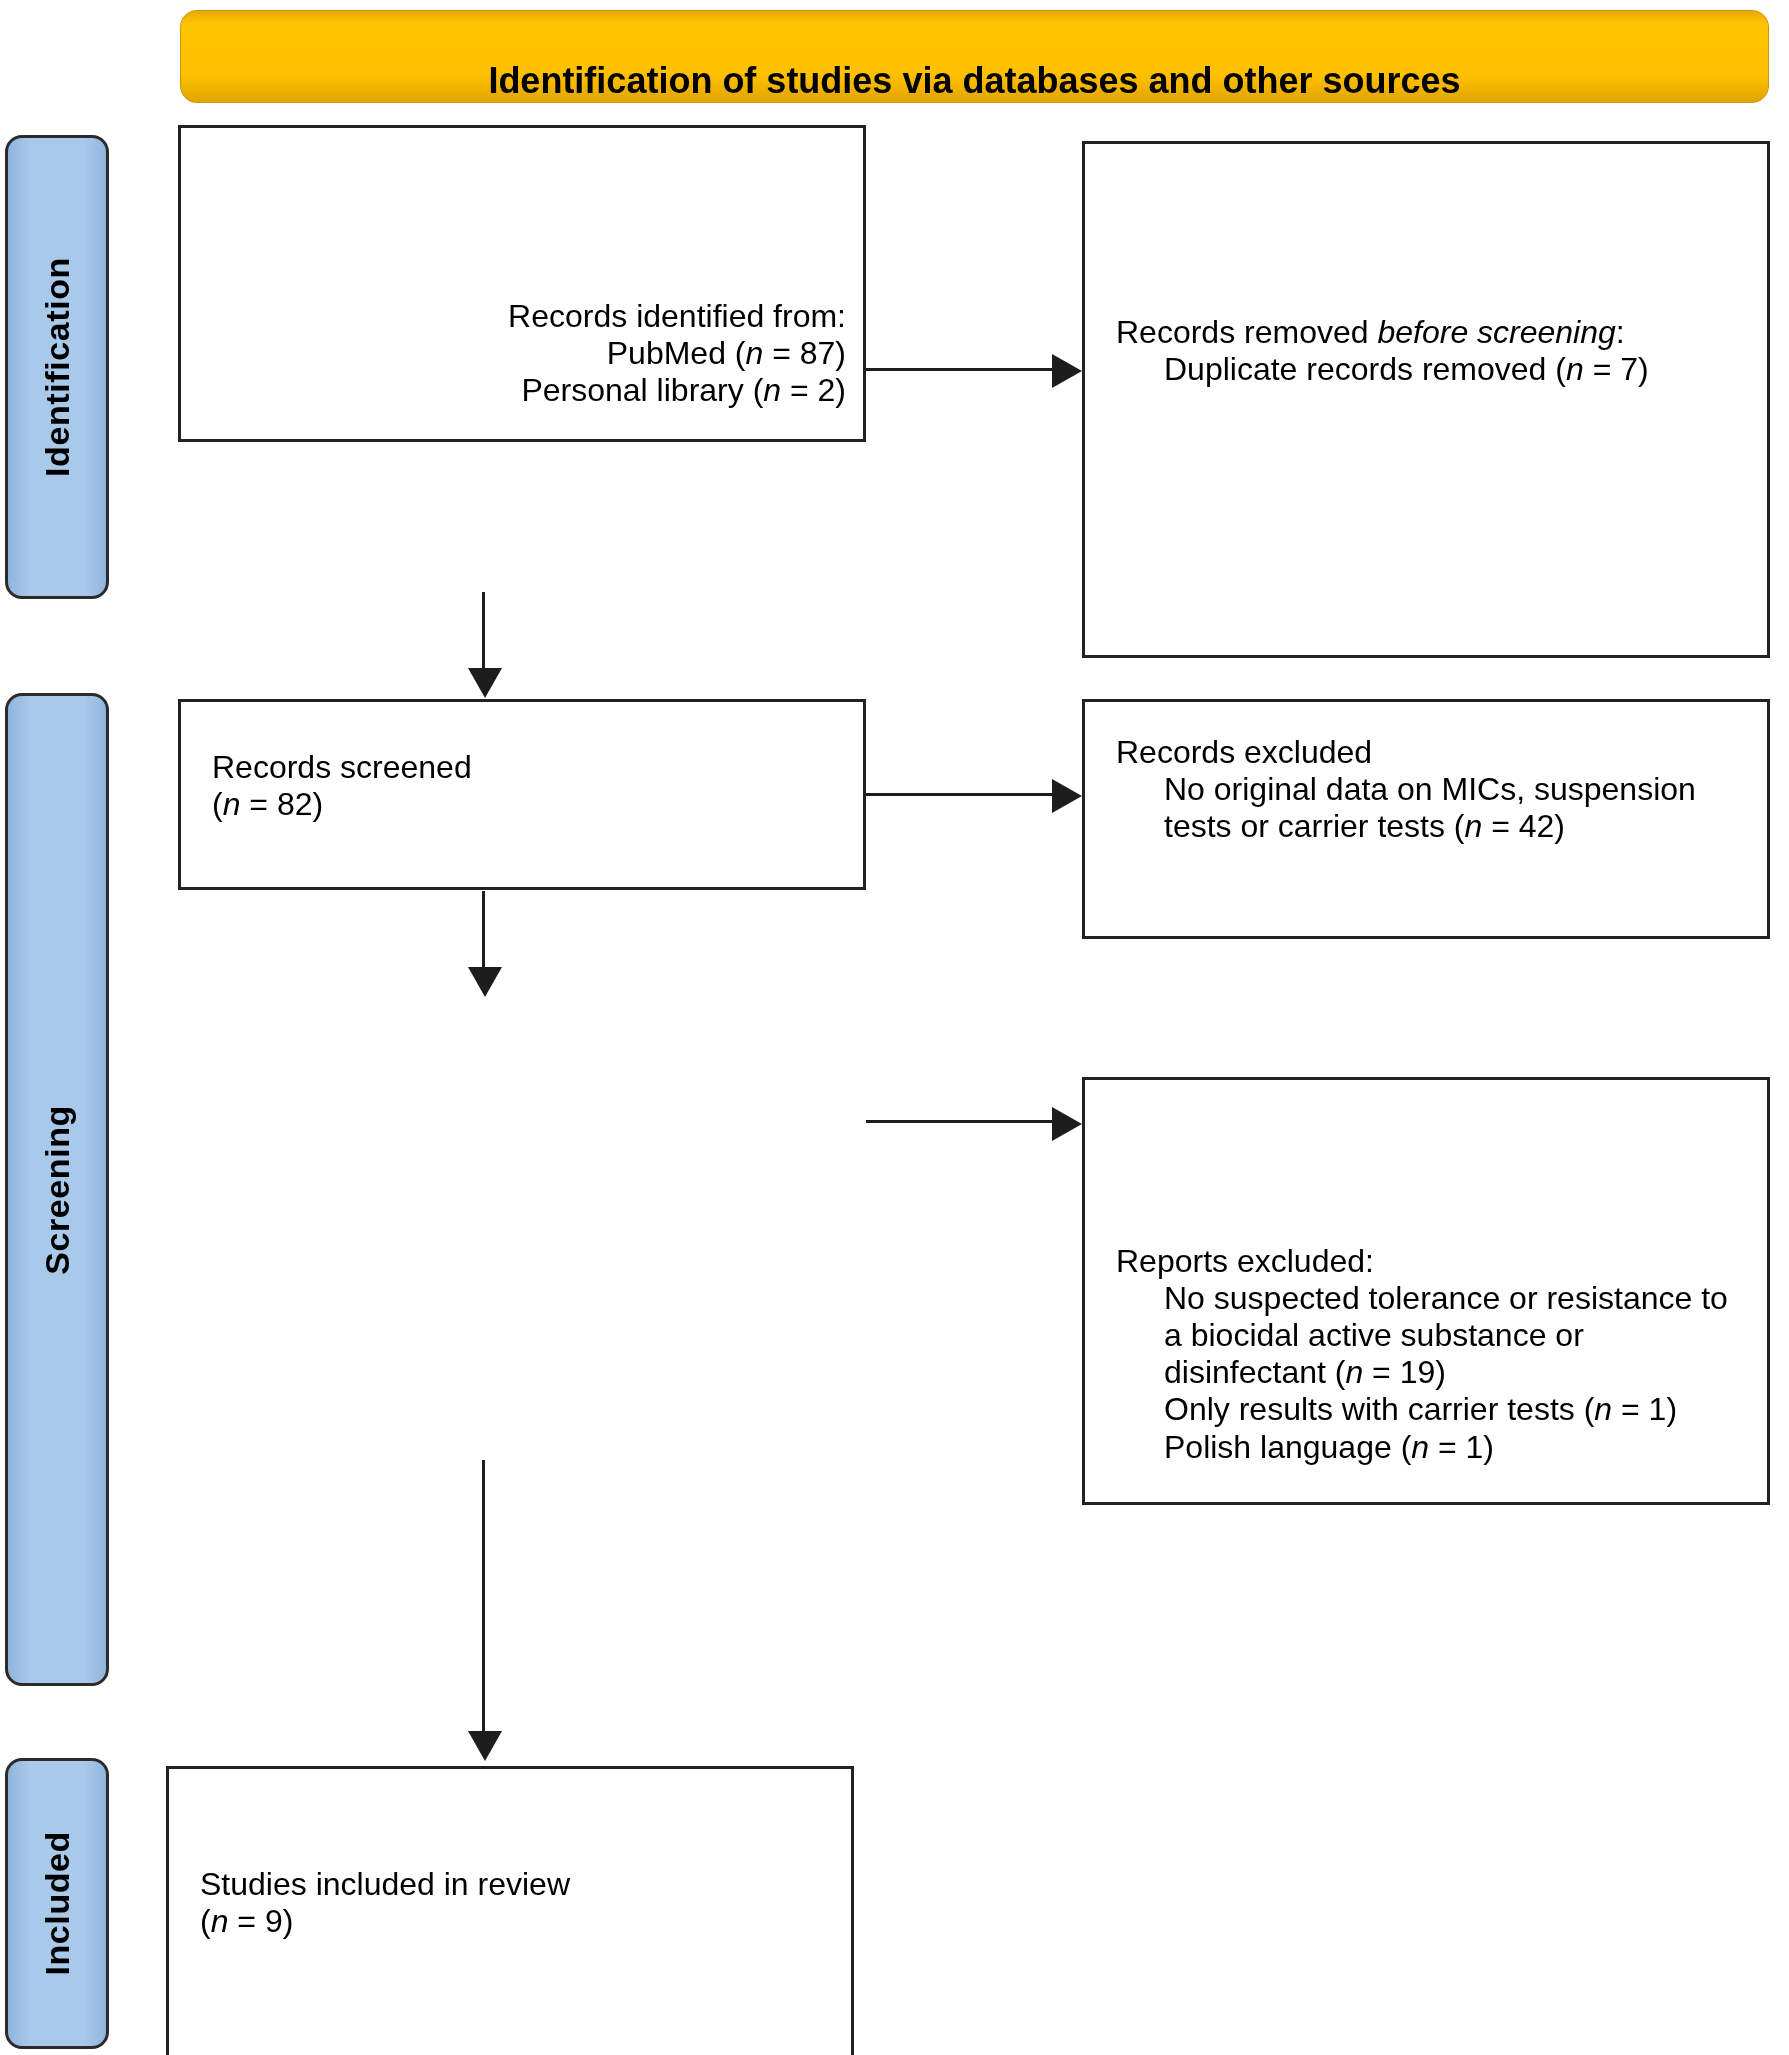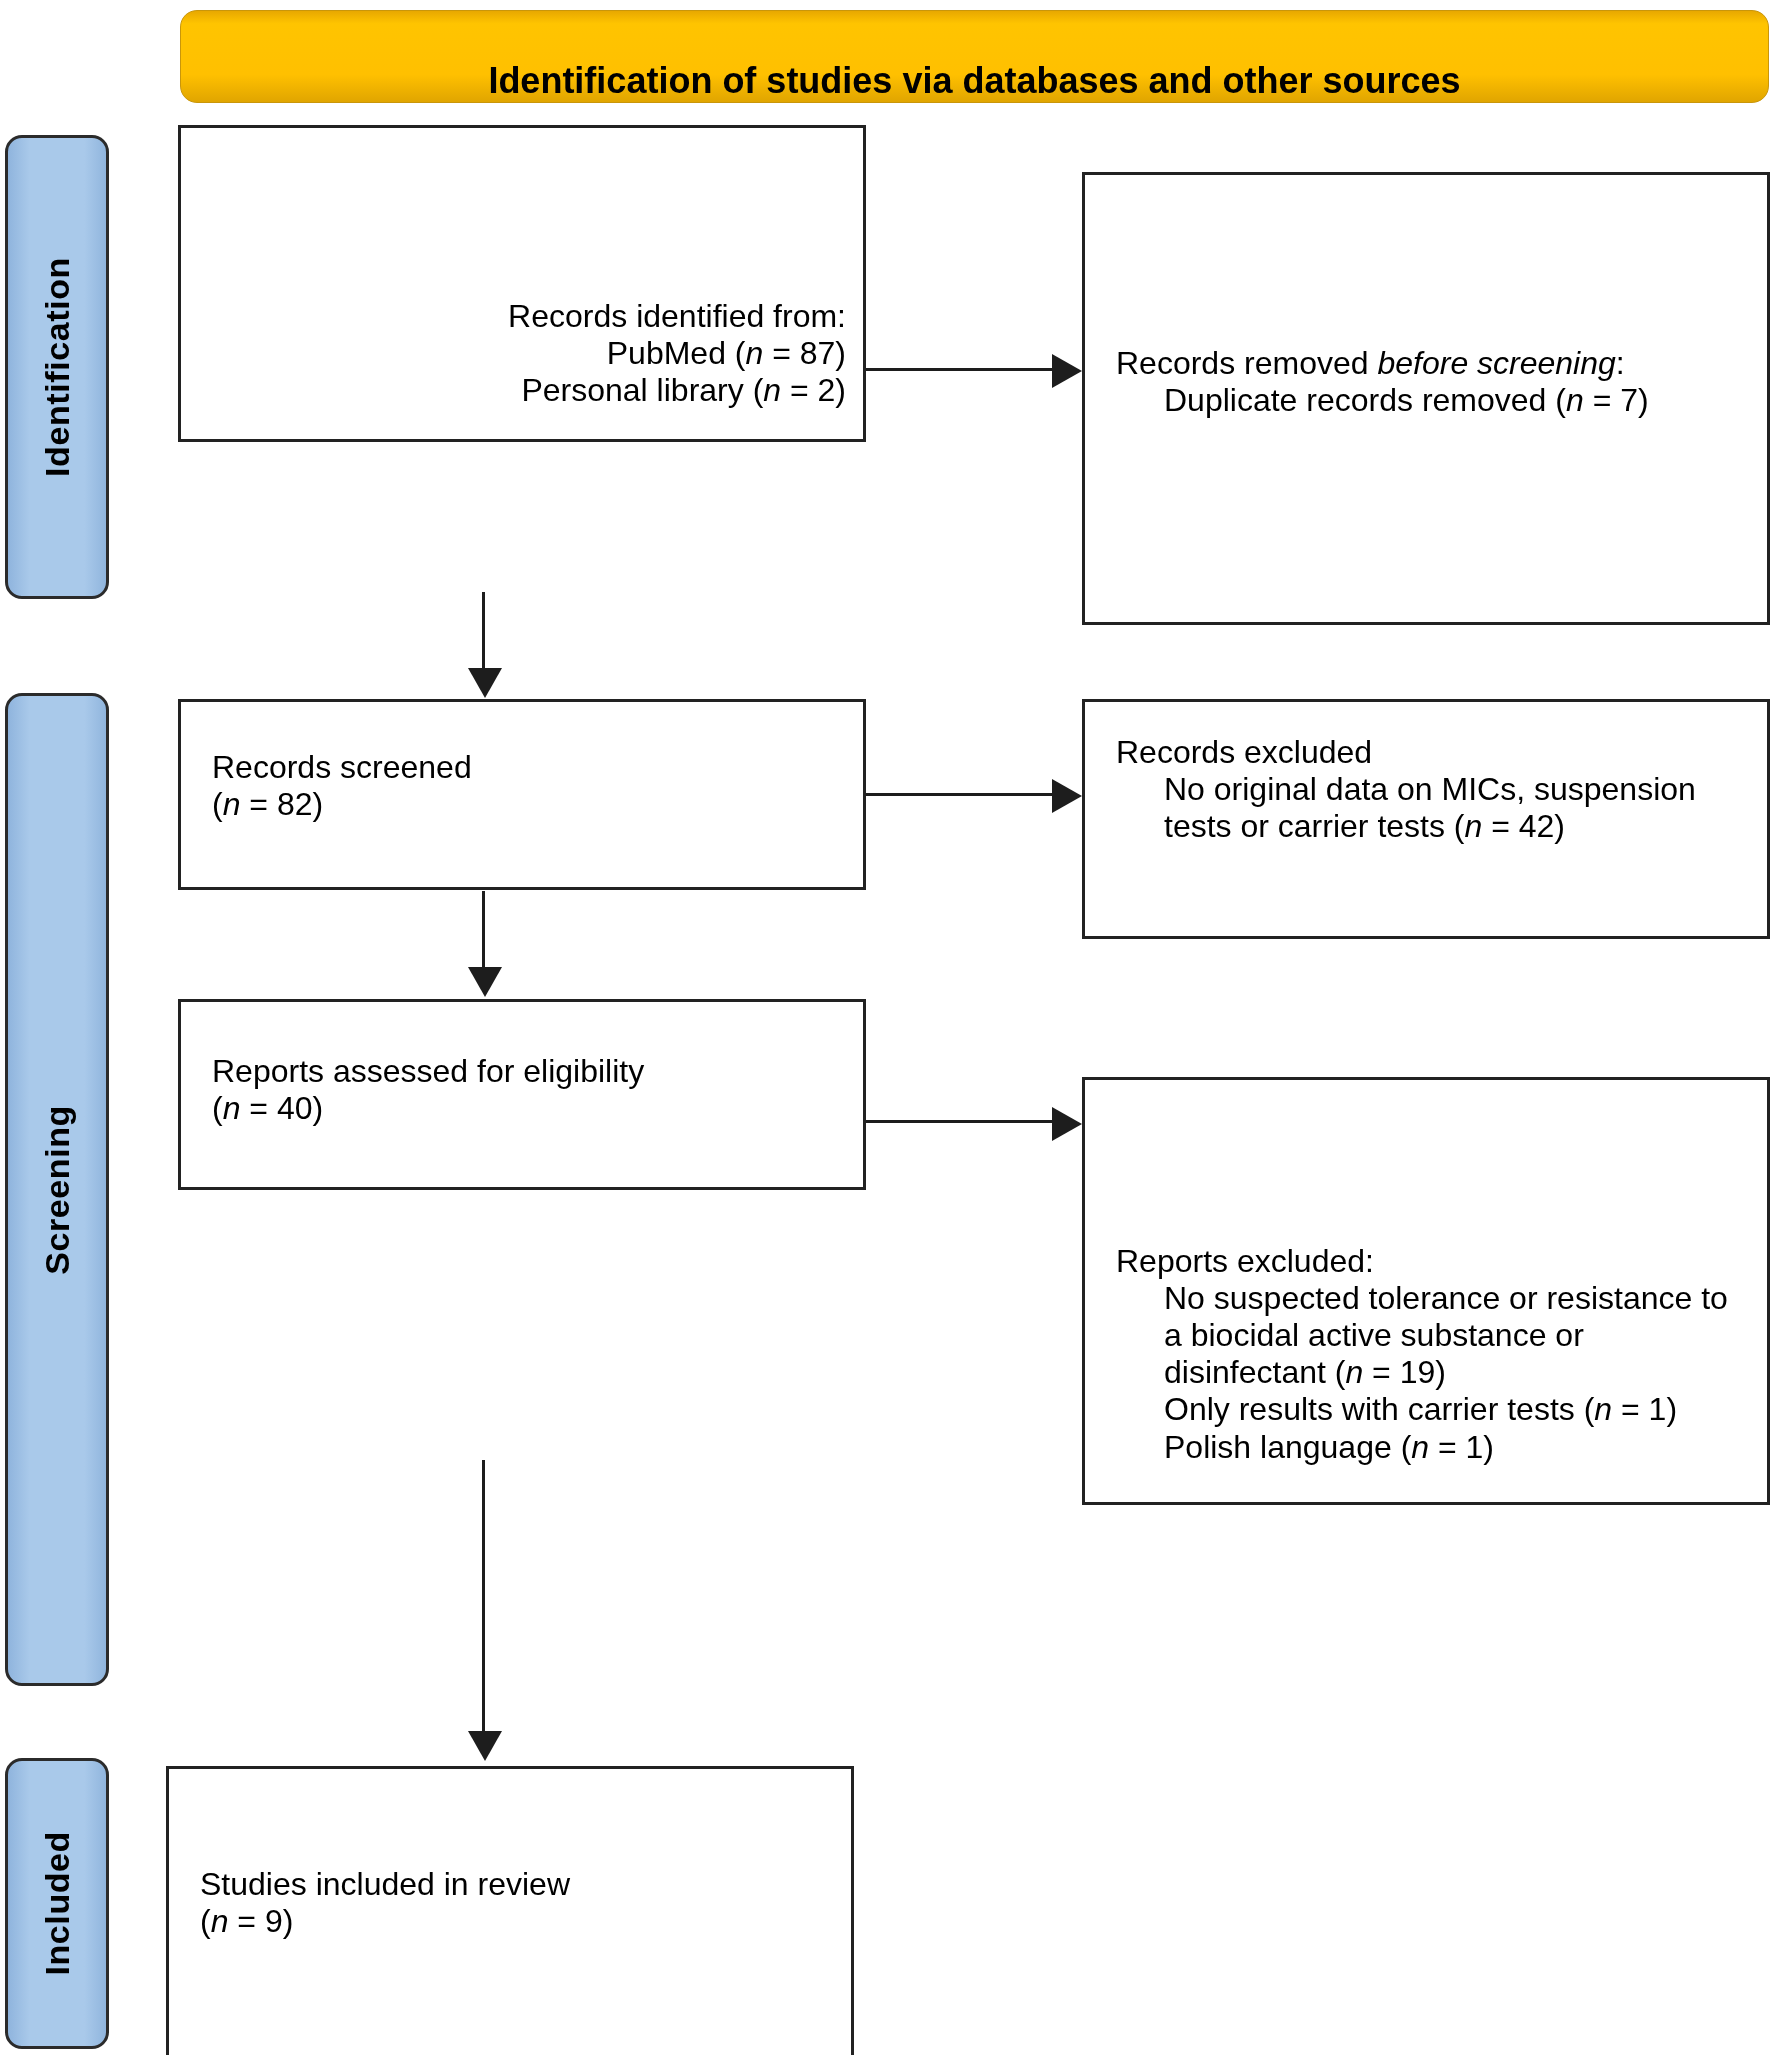--- a/index.html
+++ b/index.html
@@ -90,21 +90,21 @@
   .ind { padding-left: 48px; text-indent: 0; }
   em { font-style: italic; }
 
   
   #box-identified       { left: 178px; top: 125px;  width: 688px; height: 317px; text-align: right; }
   #box-screened         { left: 178px; top: 699px; width: 688px; height: 191px; }
   #box-eligibility      { left: 178px; top: 999px; width: 688px; height: 191px; }
   #box-included         { left: 166px; top: 1766px; width: 688px; height: 292px; }
 
   
-  #box-removed          { left: 1082px; top: 141px;  width: 688px; height: 453px; margin-top: 31px; }
+  #box-removed          { left: 1082px; top: 141px;  width: 688px; height: 517px; }
   #box-records-excluded { left: 1082px; top: 699px; width: 688px; height: 240px; }
   #box-reports-excluded { left: 1082px; top: 1077px; width: 688px; height: 428px; }
 
   
   #box-identified       .box-inner { top: 170px; }
   #box-removed          .box-inner { top: 170px; }
   #box-screened         .box-inner { top: 47px; }
   #box-records-excluded .box-inner { top: 32px; }
   #box-eligibility      .box-inner { top: 51px; }
   #box-reports-excluded .box-inner { top: 163px; }
@@ -197,26 +197,20 @@
     </div>
   </div>
 
   <div class="box" id="box-records-excluded">
     <div class="box-inner">
       <p>Records excluded</p>
       <p class="ind"><span>No original data on MICs, suspension tests or carrier tests</span> (<em>n</em> = <span>42</span>)</p>
     </div>
   </div>
 
-  <div class="box" id="box-eligibility">
-    <div class="box-inner">
-      <p>Reports assessed for eligibility</p>
-      <p>(<em>n</em> = <span>40</span>)</p>
-    </div>
-  </div>
 
   <div class="box" id="box-reports-excluded">
     <div class="box-inner">
       <p>Reports excluded:</p>
       <p class="ind"><span>No suspected tolerance or resistance to a biocidal active substance or disinfectant</span> (<em>n</em> = <span>19</span>)</p>
       <p class="ind"><span>Only results with carrier tests</span> (<em>n</em> = <span>1</span>)</p>
       <p class="ind"><span>Polish language</span> (<em>n</em> = <span>1</span>)</p>
     </div>
   </div>
 

